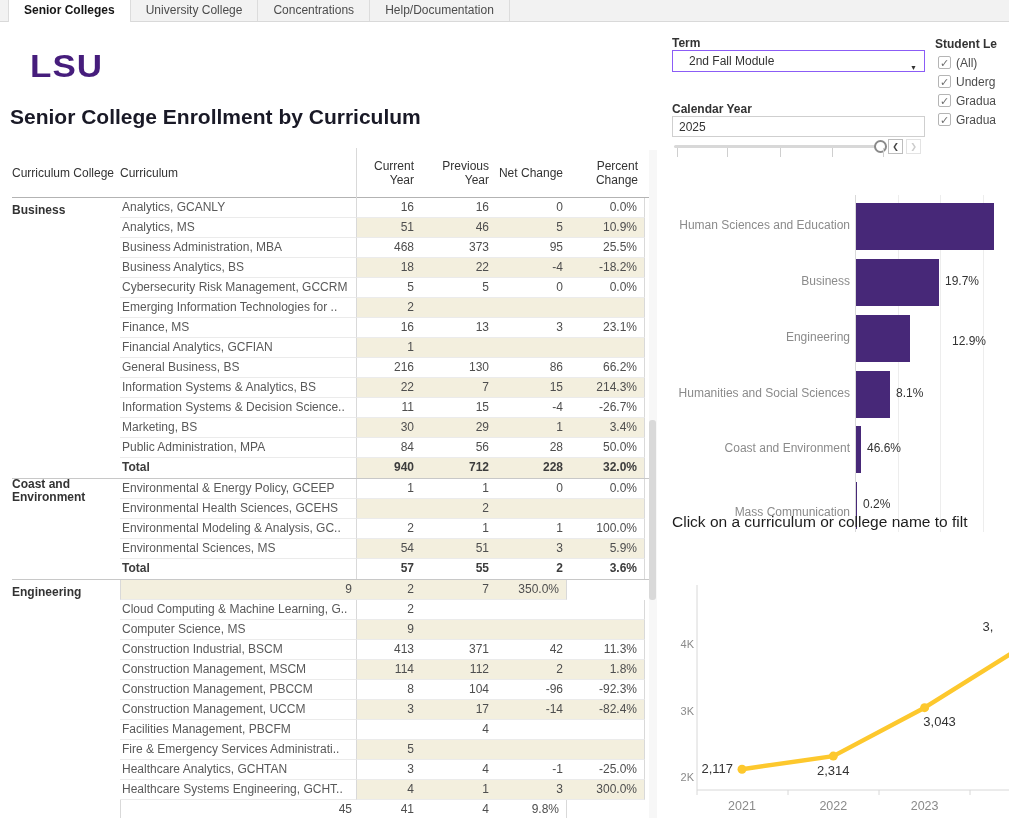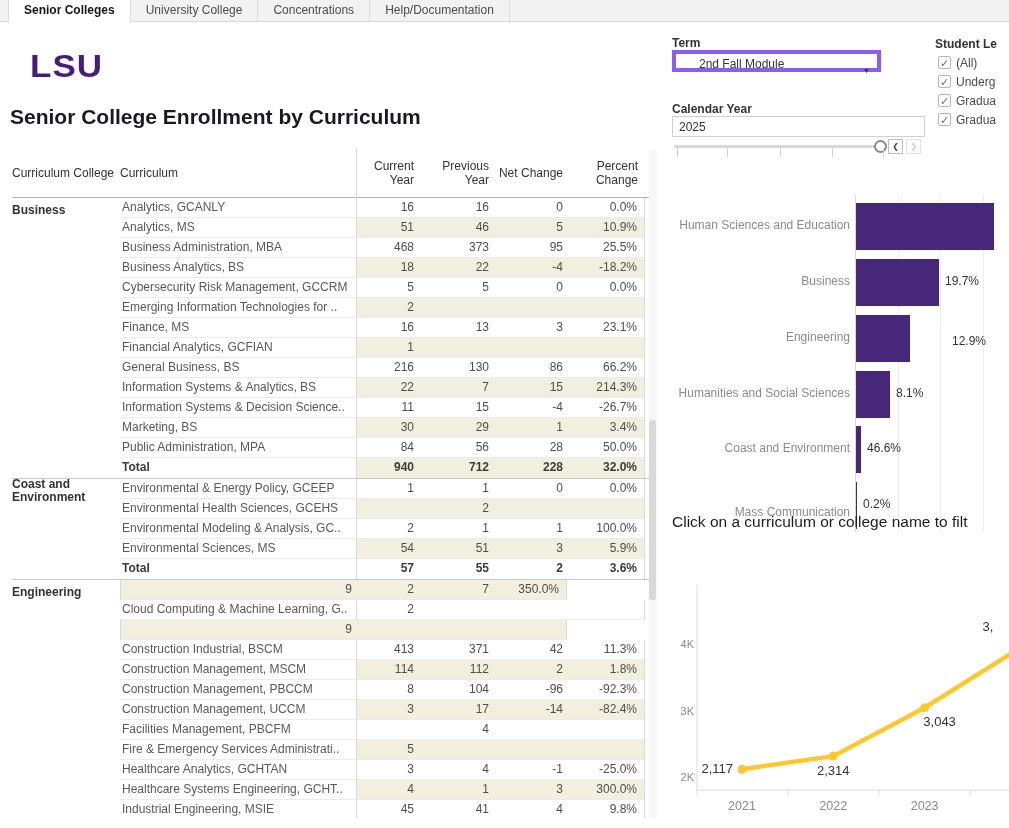--- a/index.html
+++ b/index.html
@@ -38,22 +38,22 @@
   .col-num.first { border-left:1px solid #d9d9d9; }
   .col-num.last { padding-right:7px; border-right:1px solid #d9d9d9; }
   .trow.striped .col-num { background:#f3efde; }
   .trow.total .col-curr, .trow.total .col-num { font-weight:700; color:#3c3c3c; }
   .trow.lastrow .col-curr, .trow.lastrow .col-num { border-bottom:none; }
   #vscroll-track { position:absolute; left:649px; top:150px; width:8px; height:668px; background:#f7f7f7; }
   #vscroll-thumb { position:absolute; left:649px; top:420px; width:7px; height:180px; background:#d9d9d9; border-radius:3px; }
 
   
   .ctl-label { position:absolute; font-size:12px; font-weight:700; color:#333; white-space:nowrap; }
-  #term-dd { position:absolute; left:672px; top:50px; width:209px; height:22px; background:#fff;
-    border:4px solid #8b5cf6; font-size:12px; color:#333; line-height:20px; padding-left:23px; cursor:pointer; }
+  #term-dd { position:absolute; left:672px; top:50px; width:253px; height:22px; background:#fff;
+    border:1px solid #8b5cf6; font-size:12px; color:#333; line-height:20px; padding-left:16px; cursor:pointer; }
   #term-caret { position:absolute; right:7px; top:7px; font-size:7px; color:#333; }
   #year-input { position:absolute; left:672px; top:116px; width:253px; height:21px; background:#fff;
     border:1px solid #cfcfcf; font-size:12px; color:#333; padding-left:6px; font-family:"Liberation Sans",sans-serif; }
   #slider-area { position:absolute; left:672px; top:136px; width:260px; height:26px; }
   #slider-track { position:absolute; left:2px; top:9px; width:207px; height:3px; background:#d8d8d8; border-radius:2px; }
   .slider-tick { position:absolute; top:12px; width:1px; height:9px; background:#cfcfcf; }
   #slider-handle { position:absolute; left:202px; top:4px; width:13px; height:13px; background:#fff;
     border:2px solid #8a8a8a; border-radius:50%; cursor:pointer; }
   .slide-btn { position:absolute; top:3px; width:15px; height:15px; background:#fff; text-align:center;
     line-height:14px; font-size:8px; cursor:pointer; }
@@ -274,20 +274,21 @@
           <div class="trow">
             <div class="cell col-college"></div>
             <div class="cell col-curr">Cloud Computing &amp; Machine Learning, G..</div>
             <div class="cell col-num first">2</div>
             <div class="cell col-num"></div>
             <div class="cell col-num"></div>
             <div class="cell col-num last"></div>
           </div>
           <div class="trow striped">
             <div class="cell col-college"></div>
+            <div class="cell col-curr">Computer Science, MS</div>
             <div class="cell col-num first">9</div>
             <div class="cell col-num"></div>
             <div class="cell col-num"></div>
             <div class="cell col-num last"></div>
           </div>
           <div class="trow">
             <div class="cell col-college"></div>
             <div class="cell col-curr">Construction Industrial, BSCM</div>
             <div class="cell col-num first">413</div>
             <div class="cell col-num">371</div>
@@ -345,21 +346,20 @@
           <div class="trow striped">
             <div class="cell col-college"></div>
             <div class="cell col-curr">Healthcare Systems Engineering, GCHT..</div>
             <div class="cell col-num first">4</div>
             <div class="cell col-num">1</div>
             <div class="cell col-num">3</div>
             <div class="cell col-num last">300.0%</div>
           </div>
           <div class="trow lastrow">
             <div class="cell col-college"></div>
-            <div class="cell col-curr">Industrial Engineering, MSIE</div>
             <div class="cell col-num first">45</div>
             <div class="cell col-num">41</div>
             <div class="cell col-num">4</div>
             <div class="cell col-num last">9.8%</div>
           </div>
         </div>
       </div>
   </div>
   <div id="vscroll-track"></div>
   <div id="vscroll-thumb"></div>

